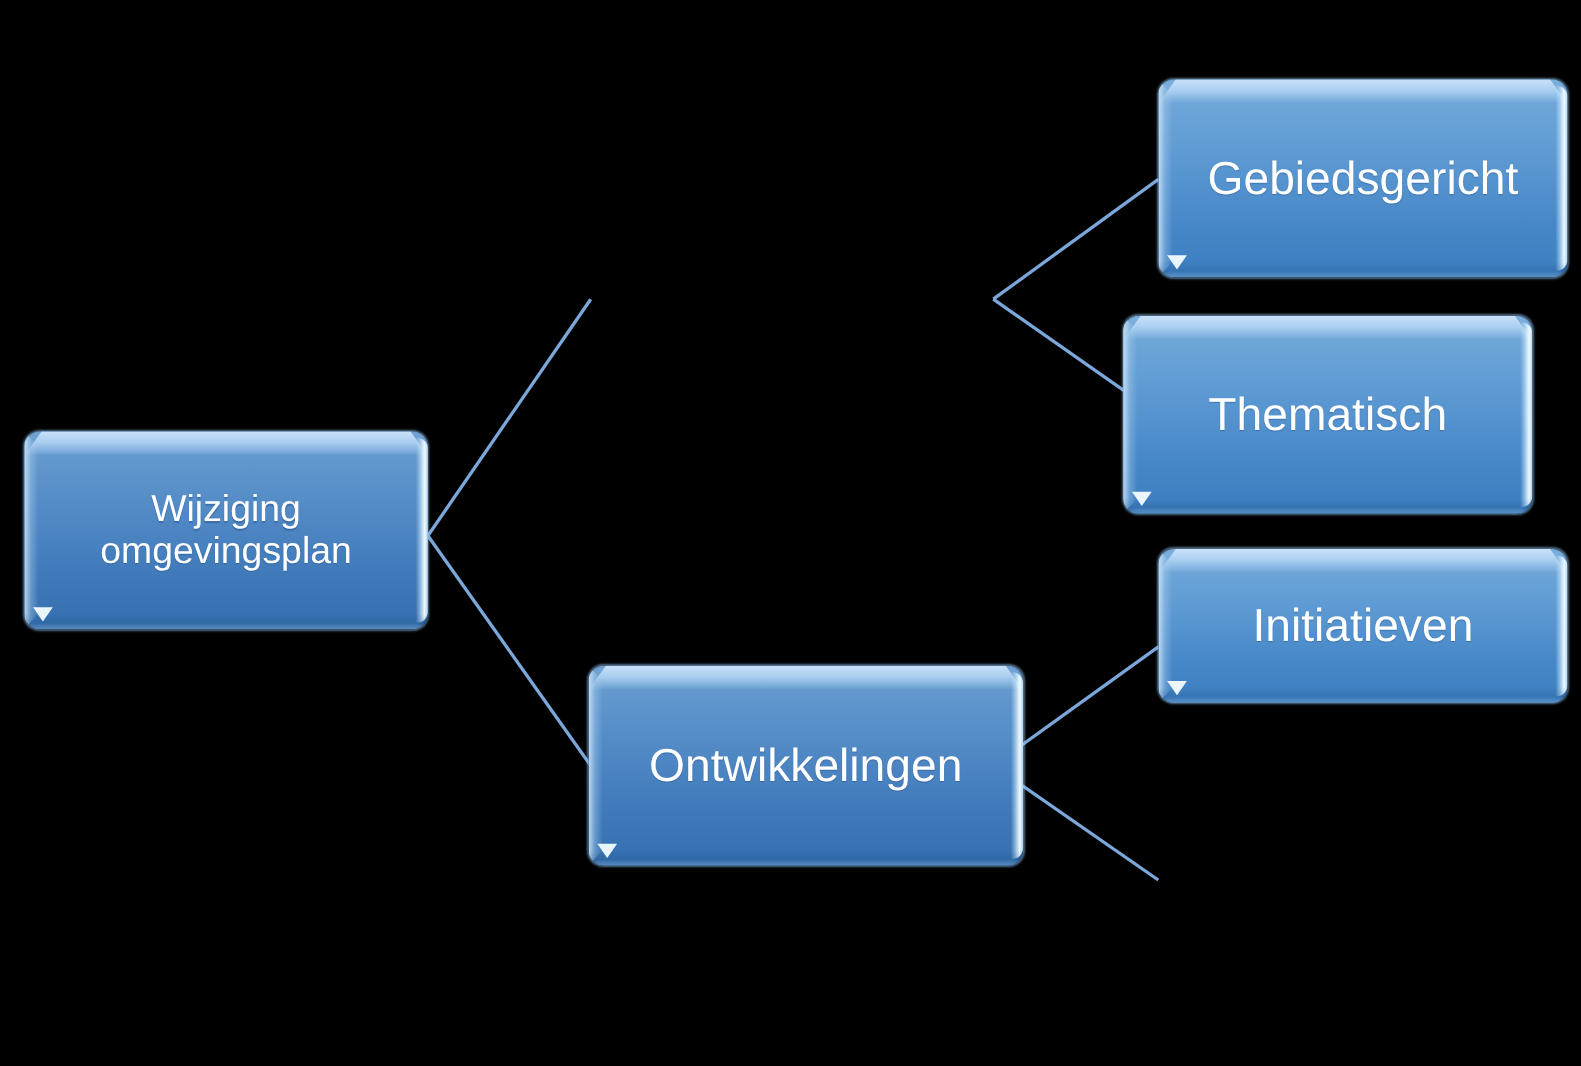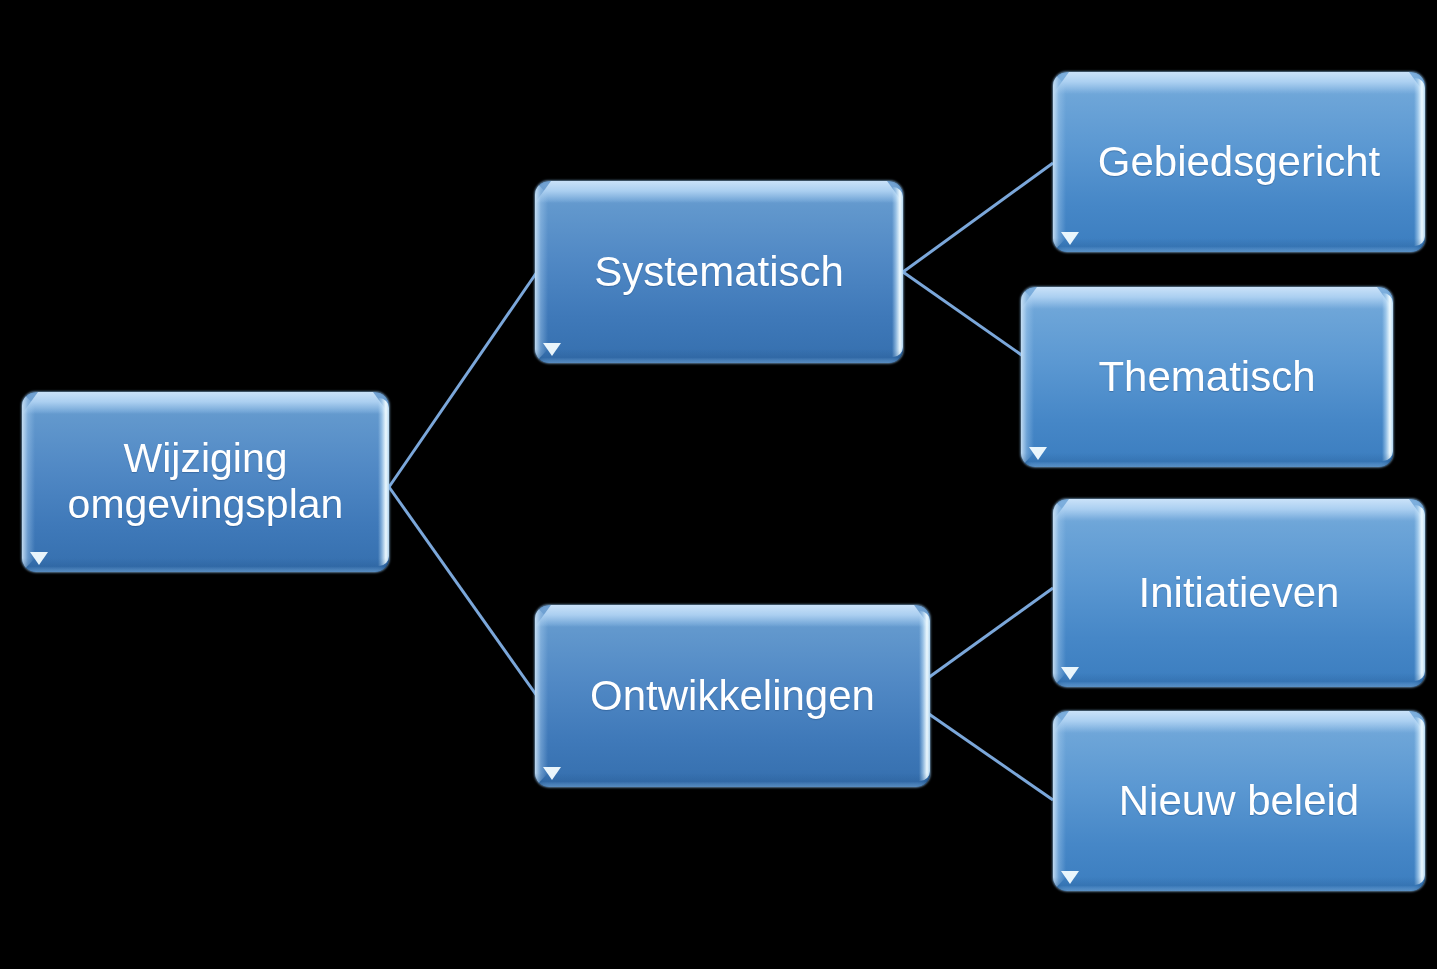--- a/index.html
+++ b/index.html
@@ -131,21 +131,21 @@
     text-align: center;
     color: #ffffff;
     font-size: 42px;
     line-height: 1.12;
     font-weight: 400;
     white-space: pre-line;
     padding: 0 6px;
     box-sizing: border-box;
     text-shadow: 0 1px 1px rgba(20,60,110,0.35);
   }
-  .node.root .node-label { font-size: 41px; }
+  .node.root .node-label { font-size: 34px; }
 </style>
 </head>
 <body>
 
 <div id="canvas">
 
   <svg id="connectors" viewBox="0 0 1437 969" width="1437" height="969">
 
     <line x1="389" y1="487" x2="537" y2="272" stroke="#7ba7da" stroke-width="3"></line>
 
@@ -163,28 +163,20 @@
   <div class="node root dark" style="left:22px; top:392px; width:367px; height:180px;">
     <div class="bevel-top"></div>
     <div class="bevel-left"></div>
     <div class="bevel-right"></div>
     <div class="bevel-bottom"></div>
     <div class="corner-mark"></div>
     <div class="node-label">Wijziging
 omgevingsplan</div>
   </div>
 
-  <div class="node dark" style="left:535px; top:181px; width:368px; height:182px;">
-    <div class="bevel-top"></div>
-    <div class="bevel-left"></div>
-    <div class="bevel-right"></div>
-    <div class="bevel-bottom"></div>
-    <div class="corner-mark"></div>
-    <div class="node-label">Systematisch</div>
-  </div>
 
   <div class="node dark" style="left:535px; top:605px; width:395px; height:182px;">
     <div class="bevel-top"></div>
     <div class="bevel-left"></div>
     <div class="bevel-right"></div>
     <div class="bevel-bottom"></div>
     <div class="corner-mark"></div>
     <div class="node-label">Ontwikkelingen</div>
   </div>
 
@@ -199,31 +191,23 @@
 
   <div class="node" style="left:1021px; top:287px; width:372px; height:180px;">
     <div class="bevel-top"></div>
     <div class="bevel-left"></div>
     <div class="bevel-right"></div>
     <div class="bevel-bottom"></div>
     <div class="corner-mark"></div>
     <div class="node-label">Thematisch</div>
   </div>
 
-  <div class="node" style="left:1053px; top:499px; width:372px; height:188px;">
+  <div class="node" style="left:1053px; top:499px; width:372px; height:140px;">
     <div class="bevel-top"></div>
     <div class="bevel-left"></div>
     <div class="bevel-right"></div>
     <div class="bevel-bottom"></div>
     <div class="corner-mark"></div>
     <div class="node-label">Initiatieven</div>
   </div>
 
-  <div class="node" style="left:1053px; top:711px; width:372px; height:180px;">
-    <div class="bevel-top"></div>
-    <div class="bevel-left"></div>
-    <div class="bevel-right"></div>
-    <div class="bevel-bottom"></div>
-    <div class="corner-mark"></div>
-    <div class="node-label">Nieuw beleid</div>
-  </div>
 
 </div>
 
 </body></html>

